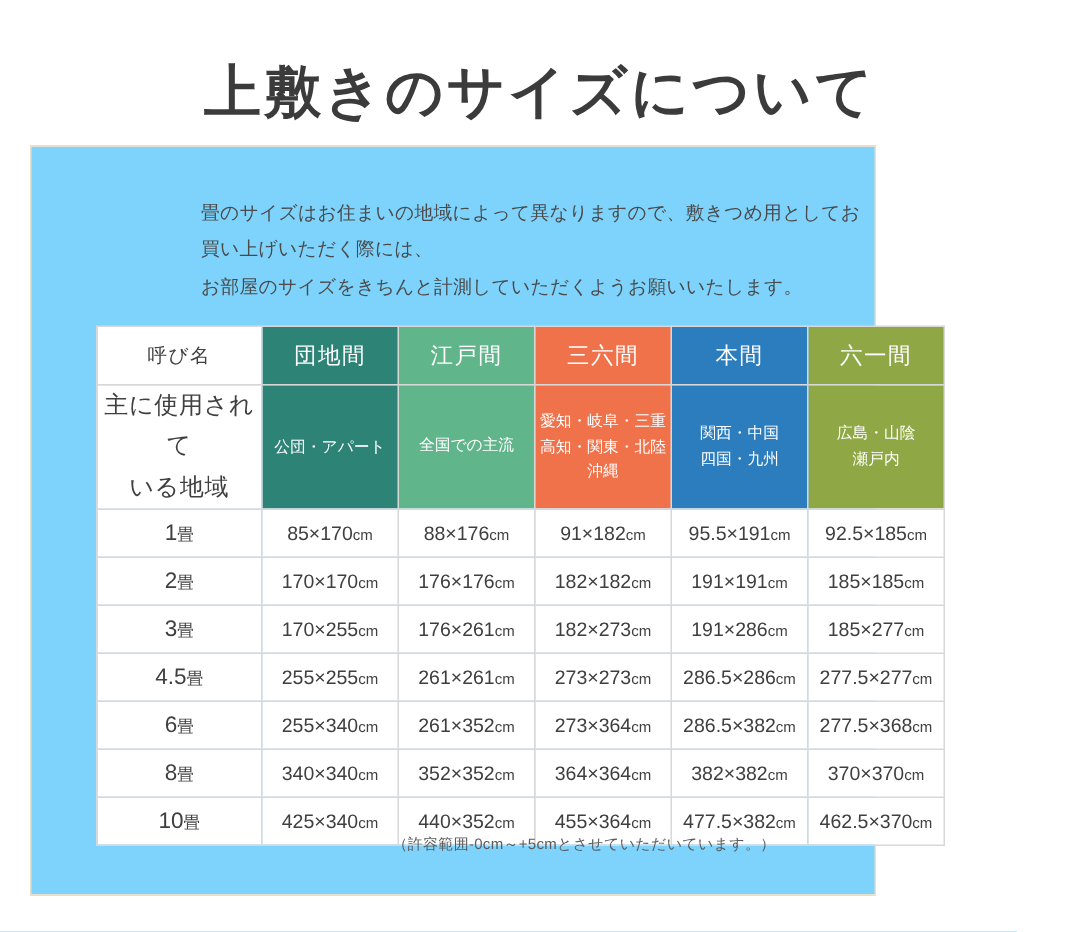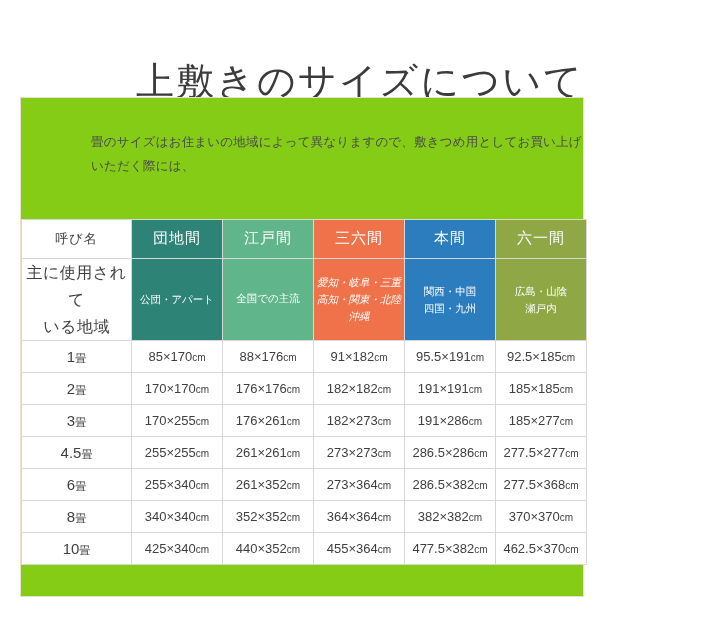--- a/index.html
+++ b/index.html
@@ -19,45 +19,46 @@
     width: 720px;
     height: 621px;
     box-sizing: border-box;
   }
   .title {
     text-align: center;
     font-family: "Liberation Serif", serif;
     font-size: 38px;
     letter-spacing: 2px;
     color: #3b3b3b;
-    padding-top: 56px;
-    font-weight: normal;
+    padding-top: 36px;
+    font-weight: bold;
     margin: 0;
   }
   .frame {
     position: absolute;
     left: 20px;
     top: 97px;
     width: 564px;
     height: 500px;
     border: 1px solid #e8e0cf;
     box-sizing: border-box;
-    background: #84cc16;
+    background: #7dd3fc;
+    padding-left: 43px;
   }
   .lead {
     margin: 0;
     padding: 32px 0 0 70px;
     font-size: 12.5px;
     line-height: 1.95;
     color: #4a4a4a;
     letter-spacing: 0.2px;
   }
   table.sizes {
     border-collapse: collapse;
-    margin: 40px auto 0 auto;
+    margin: 14px auto 0 auto;
     width: 566px;
     table-layout: fixed;
   }
   table.sizes td, table.sizes th {
     border: 1px solid #d8d8d8;
     text-align: center;
     vertical-align: middle;
     font-weight: normal;
     padding: 0;
   }
@@ -133,20 +134,21 @@
 <body>
 
 <div class="page">
 
   <h1 class="title">上敷きのサイズについて</h1>
 
   <div class="frame">
 
     <p class="lead">
       <span>畳のサイズはお住まいの地域によって異なりますので、敷きつめ用としてお買い上げいただく際には、</span><br>
+      <span>お部屋のサイズをきちんと計測していただくようお願いいたします。</span>
     </p>
 
     <table class="sizes">
       <colgroup>
         <col class="col-label">
         <col class="col-data">
           <col class="col-data">
           <col class="col-data">
           <col class="col-data">
           <col class="col-data">
@@ -157,21 +159,21 @@
           <td style="background: rgb(46, 131, 119);">団地間</td>
           <td style="background: rgb(97, 181, 139);">江戸間</td>
           <td style="background: rgb(240, 114, 75);">三六間</td>
           <td style="background: rgb(44, 125, 189);">本間</td>
           <td style="background: rgb(143, 168, 69);">六一間</td>
         </tr>
         <tr class="r3">
           <td class="lbl"><span id="regionLabel">主に使用されて<br>いる地域</span></td>
           <td style="background: rgb(46, 131, 119);"><span class="rg">公団・アパート</span></td>
           <td style="background: rgb(97, 181, 139); font-family: Liberation Serif, serif;"><span class="rg">全国での主流</span></td>
-          <td style="background: rgb(240, 114, 75); font-style: italic;"><span class="rg">愛知・岐阜・三重<br>高知・関東・北陸<br>沖縄</span></td>
+          <td style="background: rgb(240, 114, 75);"><span class="rg">愛知・岐阜・三重<br>高知・関東・北陸<br>沖縄</span></td>
           <td style="background: rgb(44, 125, 189);"><span class="rg">関西・中国<br>四国・九州</span></td>
           <td style="background: rgb(143, 168, 69);"><span class="rg">広島・山陰<br>瀬戸内</span></td>
         </tr>
       </tbody>
       <tbody id="dataRows">
           <tr class="data">
             <td class="lbl"><span>1</span><span class="unit">畳</span></td>
             <td><span class="nowrap">85×170<span class="cm">cm</span></span></td>
             <td><span class="nowrap">88×176<span class="cm">cm</span></span></td>
             <td><span class="nowrap">91×182<span class="cm">cm</span></span></td>
@@ -222,14 +224,15 @@
             <td class="lbl"><span>10</span><span class="unit">畳</span></td>
             <td><span class="nowrap">425×340<span class="cm">cm</span></span></td>
             <td><span class="nowrap">440×352<span class="cm">cm</span></span></td>
             <td><span class="nowrap">455×364<span class="cm">cm</span></span></td>
             <td><span class="nowrap">477.5×382<span class="cm">cm</span></span></td>
             <td><span class="nowrap">462.5×370<span class="cm">cm</span></span></td>
           </tr>
         </tbody>
     </table>
 
+    <div class="note">（許容範囲-0cm～+5cmとさせていただいています。）</div>
   </div>
 </div>
 
 </body></html>

